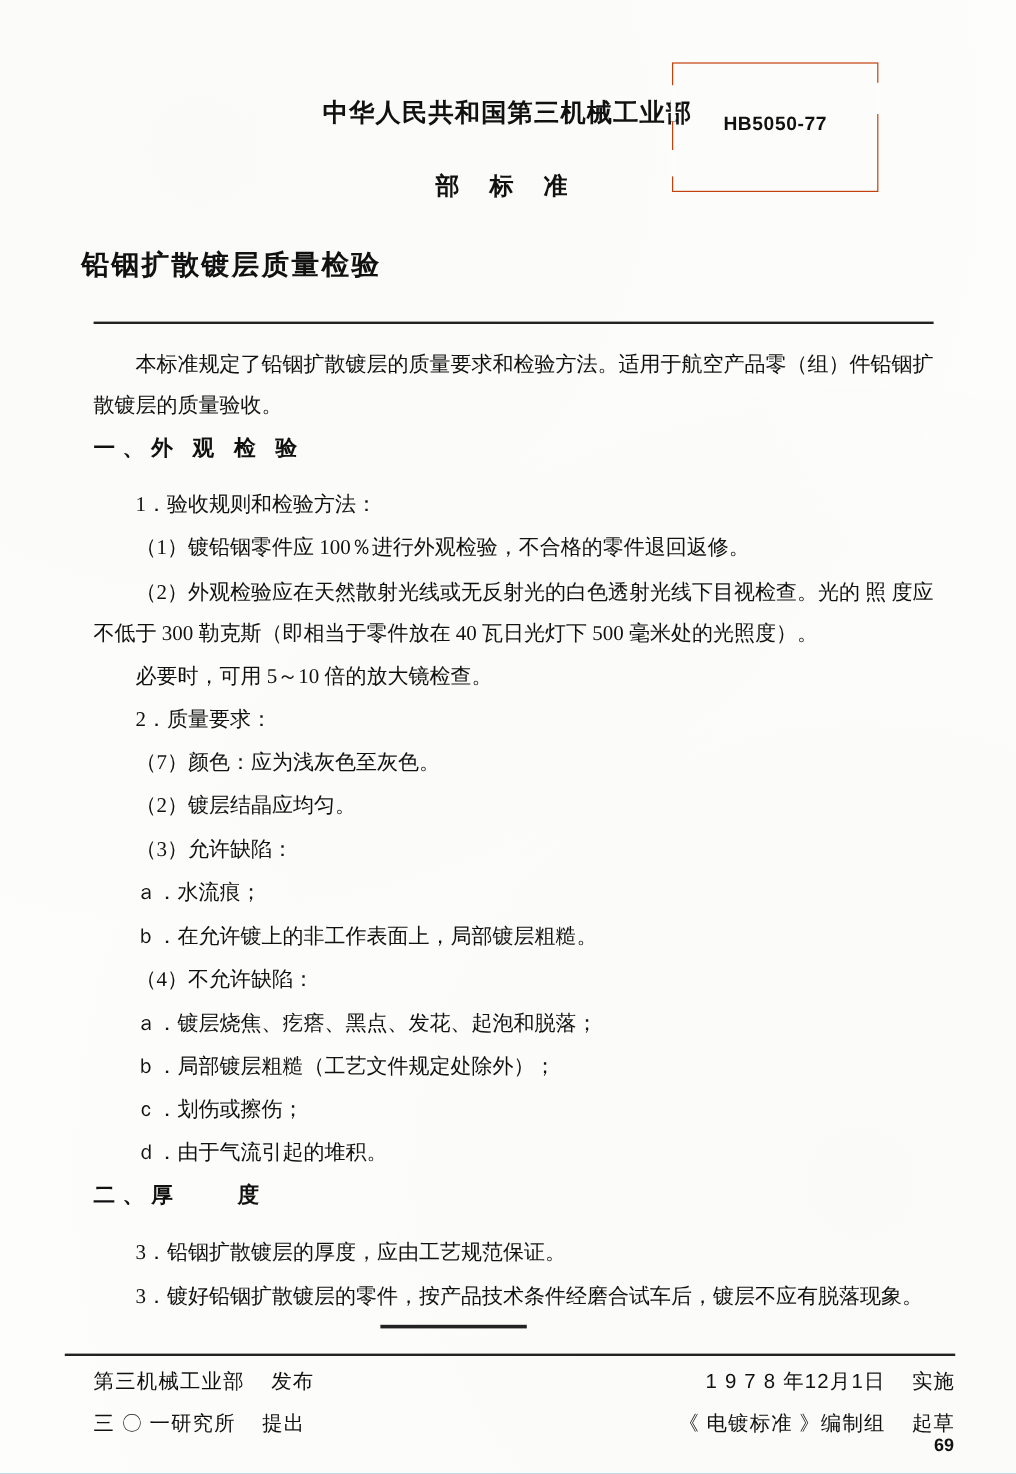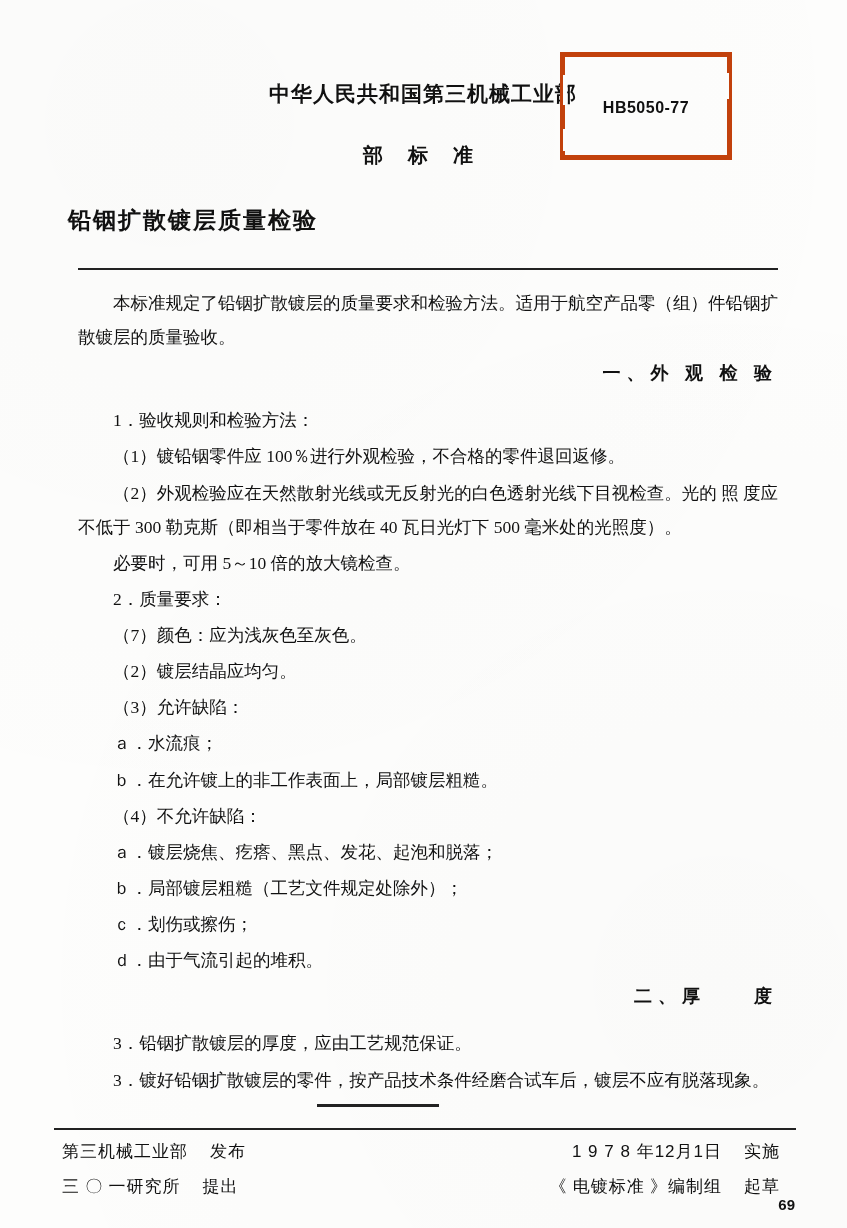--- a/index.html
+++ b/index.html
@@ -58,21 +58,21 @@
     letter-spacing: 2px;
     margin-top: 36px;
     margin-left: -10px;
   }
   .std-box {
     position: absolute;
     left: 560px;
     top: 52px;
     width: 172px;
     height: 108px;
-    border: 5px solid #c2410c;
+    border: 1px solid #c2410c;
     box-sizing: border-box;
   }
   .std-box .corner {
     position: absolute;
     background: #fdfdfc;
   }
   .std-box .corner.tl { left: -2px; top: 18px; width: 4px; height: 30px; }
   .std-box .corner.bl { left: -2px; top: 72px; width: 4px; height: 22px; }
   .std-box .corner.tr { right: -2px; top: 16px; width: 4px; height: 26px; }
   .std-num {
@@ -101,21 +101,21 @@
     width: 700px;
     font-size: 17.5px;
     line-height: 1.95;
     text-align: justify;
   }
   p {
     margin: 0;
   }
   .indent2 { text-indent: 2em; }
   .section-head {
-    text-align: right;
+    text-align: left;
     font-weight: bold;
     font-size: 18px;
     letter-spacing: 6px;
     margin-bottom: 12px;
   }
   .para { margin-bottom: 2px; }
   .short-rule {
     position: absolute;
     left: 317px;
     top: 1104px;
@@ -124,21 +124,21 @@
   }
   .rule-footer {
     position: absolute;
     left: 54px;
     top: 1128px;
     width: 742px;
     border-top: 2px solid #222;
   }
   .footer {
     position: absolute;
-    left: 62px;
+    left: 78px;
     top: 1140px;
     width: 718px;
     font-size: 17px;
   }
   .footer-row {
     display: flex;
     justify-content: space-between;
     align-items: baseline;
     margin-bottom: 12px;
   }

